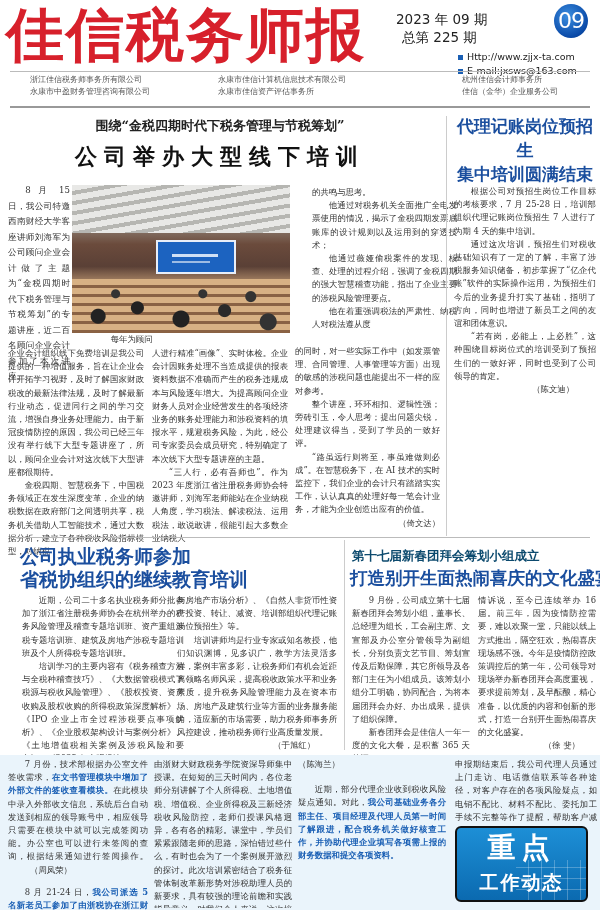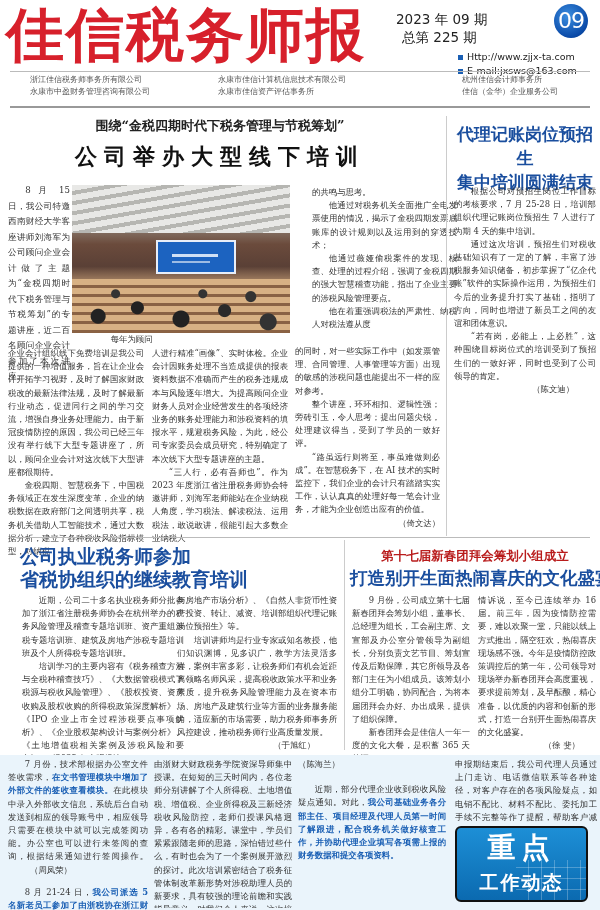--- a/index.html
+++ b/index.html
@@ -10,21 +10,21 @@
 .issue{left:396px;top:10px;font-family:"DejaVu Sans",sans-serif;font-size:13.5px;line-height:18px;color:#222}
 .issue div{white-space:nowrap}
 .issue .l2{padding-left:6px}
 .badge{left:554px;top:4px;width:34px;height:34px;border-radius:50%;background:radial-gradient(circle at 40% 35%,#3b8ee0,#0a4aa8 70%,#06357a);color:#fff;font-family:"DejaVu Sans",sans-serif;font-size:22px;line-height:34px;text-align:center;letter-spacing:-1px}
 .contact{left:458px;top:50px;font-family:"DejaVu Sans",sans-serif;font-size:9.5px;line-height:14px;color:#222}
 .contact .sq{display:inline-block;width:5px;height:5px;background:#1a5fb4;margin-right:4px;vertical-align:middle}
 .rule{left:10px;width:580px;height:1px;background:#bbb}
 .firms{top:74px;font-family:"DejaVu Sans",sans-serif;font-size:8px;line-height:12px;color:#555}
 .headline-sub{left:60px;top:117px;width:320px;text-align:center;font-size:13px;font-weight:bold;color:#222;white-space:nowrap}
 .headline-main{left:40px;top:142px;width:360px;text-align:center;font-family:"DejaVu Sans",sans-serif;font-size:22px;font-weight:bold;color:#111;letter-spacing:7px;white-space:nowrap}
-.side-head{left:452px;top:122px;width:146px;text-align:center;font-size:17px;font-weight:bold;color:#1a4e9e;line-height:24px}
+.side-head{left:452px;top:114px;width:146px;text-align:center;font-size:17px;font-weight:bold;color:#1a4e9e;line-height:24px}
 .body-txt{font-size:8.4px;line-height:13.2px;color:#333;text-align:justify;text-indent:2em}
 .body-txt p{text-indent:2em}
 .photo{left:72px;top:185px;width:218px;height:148px;overflow:hidden;background:linear-gradient(180deg,#c9c8c2 0%,#a8a59c 18%,#6b4b3c 40%,#5a4036 55%,#c8a078 70%,#b48660 100%)}
 .photo .ceil{position:absolute;left:0;top:0;width:100%;height:48px;background:repeating-linear-gradient(170deg,#e8e8e6 0 6px,#b6b6b2 6px 10px)}
 .photo .screen{position:absolute;left:84px;top:55px;width:80px;height:34px;background:#1c63c0;border:2px solid #e8eef8}
 .photo .screen i{position:absolute;left:14px;top:12px;width:46px;height:3px;background:#cfe0f5}
 .photo .screen b{position:absolute;left:14px;top:19px;width:38px;height:2px;background:#9dbce4}
 .photo .seats{position:absolute;left:0;top:94px;width:100%;height:54px;background:repeating-linear-gradient(180deg,#d8b184 0 6px,#8a6244 6px 9px)}
 .photo .heads{position:absolute;left:0;top:92px;width:100%;height:56px;background:radial-gradient(circle at 12% 70%,#222 0 7px,transparent 8px),radial-gradient(circle at 30% 55%,#222 0 6px,transparent 7px),radial-gradient(circle at 50% 75%,#222 0 8px,transparent 9px),radial-gradient(circle at 70% 60%,#2a2a2a 0 6px,transparent 7px),radial-gradient(circle at 90% 80%,#333 0 8px,transparent 9px),radial-gradient(circle at 20% 30%,#333 0 4px,transparent 5px),radial-gradient(circle at 60% 30%,#333 0 4px,transparent 5px),radial-gradient(circle at 82% 35%,#333 0 5px,transparent 6px)}
 .sec-head-blue{color:#1a4e9e;font-weight:bold;}
@@ -128,21 +128,21 @@
   <p>培训学习的主要内容有《税务稽查方法与全税种稽查技巧》、《大数据管税模式下税源与税收风险管理》、《股权投资、资产收购及股权收购的所得税政策深度解析》、《IPO 企业上市全过程涉税要点事项解析》、《企业股权架构设计与案例分析》、《土地增值税相关案例及涉税风险和要点》、《2023 年宏观经济</p>
 </div>
 <div class="abs body-txt" style="left:177px;top:594px;width:160px;text-indent:0">
   <p style="text-indent:0">与房地产市场分析》、《自然人非货币性资产投资、转让、减资、培训部组织代理记账岗位预招生》等。</p>
   <p>培训讲师均是行业专家或知名教授，他们知识渊博，见多识广，教学方法灵活多样，案例丰富多彩，让税务师们有机会近距离领略名师风采，提高税收政策水平和业务素质，提升税务风险管理能力及在资本市场、房地产及建筑行业等方面的业务服务能力，适应新的市场需要，助力税务师事务所风控建设，推动税务师行业高质量发展。</p>
   <p class="author" style="padding-right:22px">（于旭红）</p>
 </div>
 
 <div class="abs" style="left:344px;top:540px;width:1px;height:210px;background:#ccc"></div>
 
-<div class="abs" style="left:352px;top:548px;width:246px;text-align:center;font-family:'DejaVu Sans',sans-serif;font-size:12.5px;font-weight:bold;color:#b91c1c;white-space:nowrap">第十七届新春团拜会筹划小组成立</div>
+<div class="abs" style="left:352px;top:548px;width:246px;text-align:left;font-family:'DejaVu Sans',sans-serif;font-size:12.5px;font-weight:bold;color:#0c4a6e;white-space:nowrap">第十七届新春团拜会筹划小组成立</div>
 <div class="abs sec-head-blue" style="left:350px;top:566px;width:248px;font-size:17.5px;white-space:nowrap;letter-spacing:0">打造别开生面热闹喜庆的文化盛宴</div>
 <div class="abs body-txt" style="left:352px;top:594px;width:118px;text-indent:0">
   <p>9 月份，公司成立第十七届新春团拜会筹划小组，董事长、总经理为组长，工会副主席、文宣部及办公室分管领导为副组长，分别负责文艺节目、筹划宣传及后勤保障，其它所领导及各部门主任为小组成员。该筹划小组分工明确，协同配合，为将本届团拜会办好、办出成果，提供了组织保障。</p>
   <p>新春团拜会是佳信人一年一度的文化大餐，是积蓄 365 天的深</p>
 </div>
 <div class="abs body-txt" style="left:478px;top:594px;width:118px;text-indent:0">
   <p style="text-indent:0">情诉说，至今已连续举办 16 届。前三年，因为疫情防控需要，难以欢聚一堂，只能以线上方式推出，隔空狂欢，热闹喜庆现场感不强。今年是疫情防控政策调控后的第一年，公司领导对现场举办新春团拜会高度重视，要求提前筹划，及早酝酿，精心准备，以优质的内容和创新的形式，打造一台别开生面热闹喜庆的文化盛宴。</p>
   <p class="author" style="padding-right:16px">（徐 斐）</p>
 </div>
 

